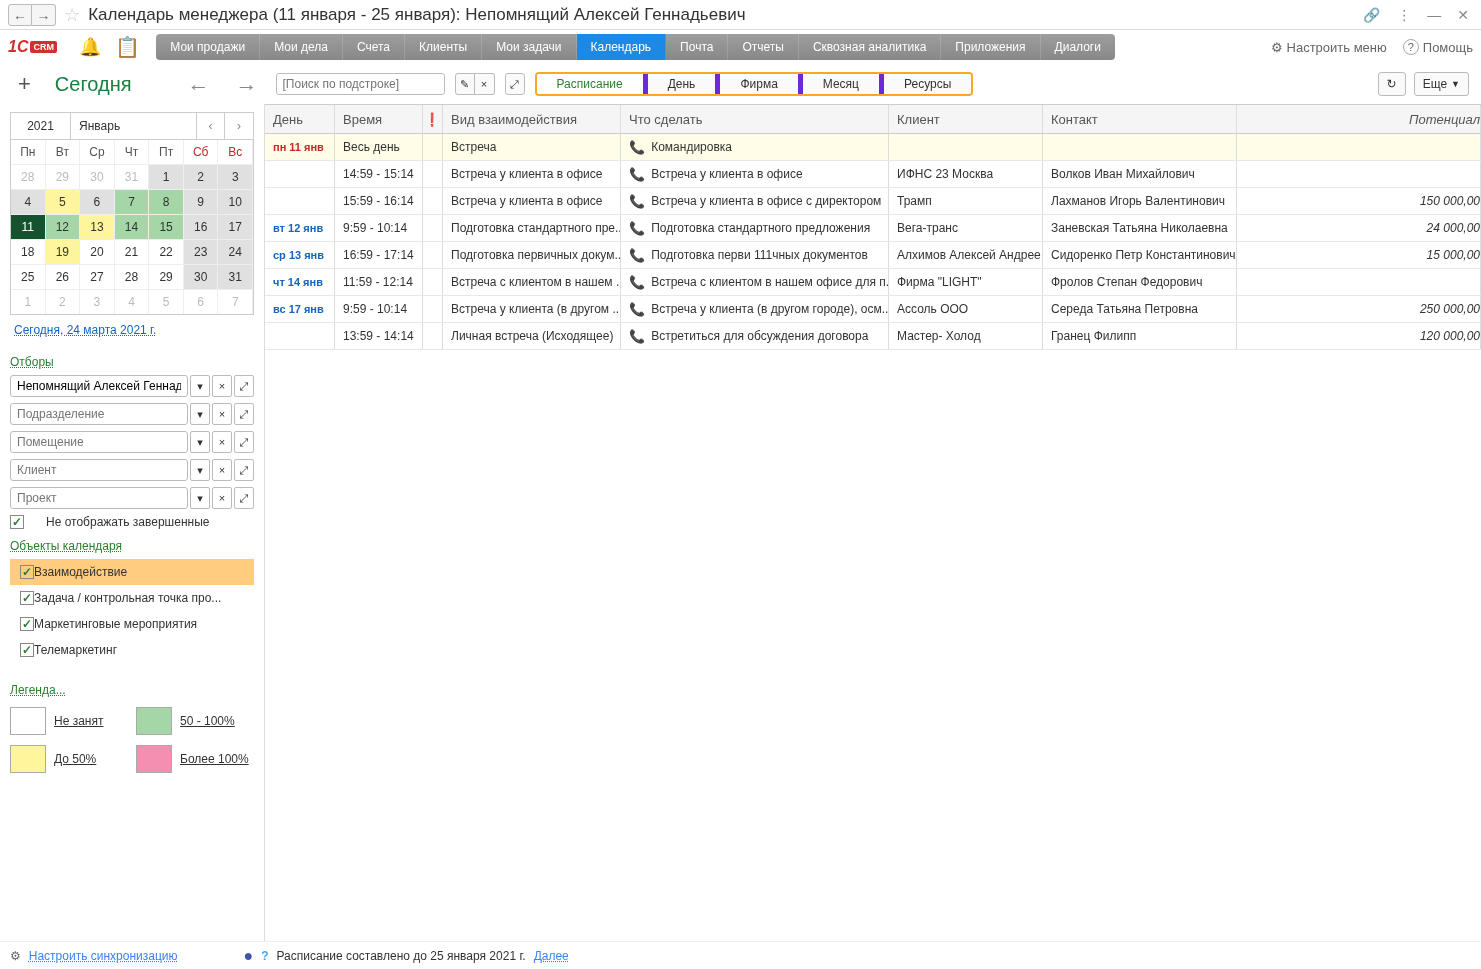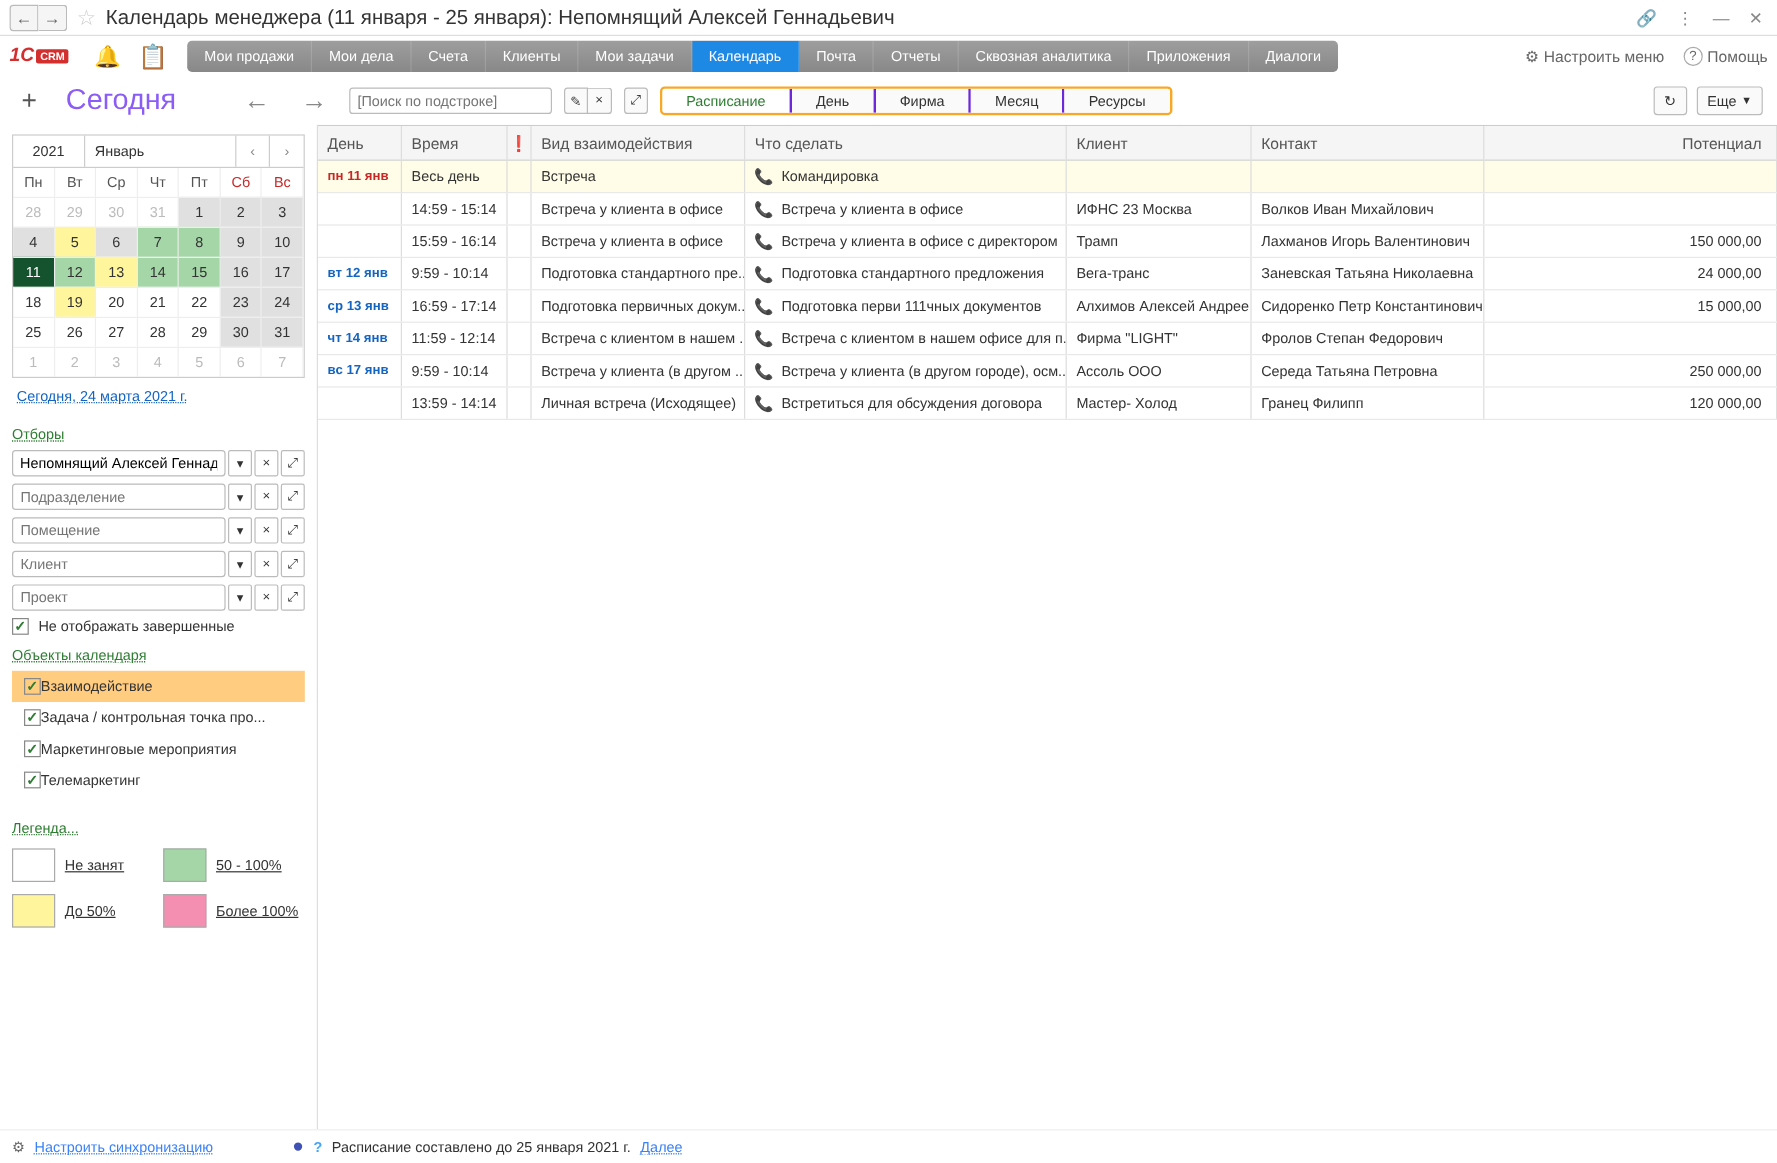--- a/index.html
+++ b/index.html
@@ -23,29 +23,29 @@
 .tabs-strip { display: flex; background: linear-gradient(#9e9e9e, #888); border-radius: 4px; height: 26px; overflow: hidden; }
 .tab-item { padding: 0 14px; color: #fff; font-size: 12px; display: flex; align-items: center; cursor: pointer; border-right: 1px solid rgba(255,255,255,0.15); }
 .tab-item.active { background: #1e88e5; }
 .tab-item:last-child { border-right: none; }
 .menu-right { margin-left: auto; display: flex; align-items: center; gap: 16px; }
 .configure-menu { display: flex; align-items: center; gap: 4px; color: #666; cursor: pointer; font-size: 13px; }
 .help-link { display: flex; align-items: center; gap: 4px; color: #666; cursor: pointer; font-size: 13px; }
 
 .toolbar { display: flex; align-items: center; height: 40px; padding: 0 12px; gap: 10px; }
 .plus-btn { font-size: 22px; color: #555; cursor: pointer; padding: 0 6px; }
-.today-btn { font-size: 24px; color: #8b5cf6; cursor: pointer; padding: 0 8px; text-align: center; }
+.today-btn { font-size: 20px; color: #15803d; cursor: pointer; padding: 0 8px; text-align: center; }
 .arrow-btn { font-size: 22px; color: #888; cursor: pointer; padding: 0 8px; }
 .search-box { flex: 0 0 150px; border: 1px solid #bbb; border-radius: 3px; padding: 2px 6px; height: 22px; font-size: 12px; color: #999; }
 .small-btn { width: 20px; height: 22px; border: 1px solid #bbb; display: flex; align-items: center; justify-content: center; cursor: pointer; font-size: 11px; background: #fafafa; }
 .small-btn.left-r { border-radius: 3px 0 0 3px; }
 .small-btn.right-r { border-radius: 0 3px 3px 0; border-left: none; }
 .small-btn.solo { border-radius: 3px; }
 .view-tabs { display: flex; border: 2px solid #f9a825; border-radius: 4px; overflow: hidden; height: 24px; }
-.view-tab { padding: 0 20px; display: flex; align-items: center; cursor: pointer; border-right: 2px solid #6d28d9; font-size: 12px; background: #fafafa; }
+.view-tab { padding: 0 20px; display: flex; align-items: center; cursor: pointer; border-right: 5px solid #6d28d9; font-size: 12px; background: #fafafa; }
 .view-tab:last-child { border-right: none; }
 .view-tab.schedule { background: #fff; color: #2e7d32; }
 .toolbar-right { margin-left: auto; display: flex; gap: 8px; }
 .refresh-btn, .more-btn { height: 24px; border: 1px solid #bbb; border-radius: 3px; display: flex; align-items: center; padding: 0 8px; cursor: pointer; background: #fafafa; font-size: 12px; }
 
 .main-area { display: flex; height: calc(100vh - 130px); }
 
 .sidebar { width: 264px; padding: 8px 10px; overflow-y: auto; }
 .mini-cal { border: 1px solid #ccc; }
 .mini-cal-header { display: flex; border-bottom: 1px solid #ccc; }
@@ -62,41 +62,41 @@
 .mc-day.gray { background: #e0e0e0; }
 .mc-day.green { background: #a5d6a7; }
 .mc-day.yellow { background: #fff59d; }
 .mc-day.selected { background: #14532d; color: #fff; }
 .today-link { color: #1565c0; text-decoration: underline dotted; font-size: 12px; padding: 8px 4px; display: block; cursor: pointer; }
 
 .section-label { color: #2e7d32; text-decoration: underline dotted; font-size: 12px; margin: 10px 0 6px; cursor: pointer; }
 .filter-row { display: flex; gap: 2px; margin-bottom: 6px; }
 .filter-input { flex: 1; border: 1px solid #bbb; border-radius: 3px; padding: 3px 6px; font-size: 12px; height: 22px; }
 .filter-btn { width: 20px; height: 22px; border: 1px solid #bbb; display: flex; align-items: center; justify-content: center; cursor: pointer; font-size: 11px; background: #fff; border-radius: 2px; }
-.check-row { display: flex; align-items: center; gap: 8px; margin: 4px 0; font-size: 12px; }
+.check-row { display: flex; align-items: center; gap: 22px; margin: 4px 0; font-size: 12px; }
 .check-box { width: 14px; height: 14px; border: 1px solid #888; display: inline-flex; align-items: center; justify-content: center; }
 .check-box.checked::after { content: '✓'; color: #2e7d32; font-size: 12px; font-weight: bold; }
 .obj-item { display: flex; align-items: center; padding: 6px 10px; font-size: 12px; cursor: pointer; }
 .obj-item.active { background: #ffcc80; }
 
 .legend-row { display: flex; align-items: center; gap: 8px; margin: 4px 0; }
 .legend-swatch { width: 36px; height: 28px; border: 1px solid #aaa; }
 .legend-text { font-size: 12px; }
 
 .content { flex: 1; border-left: 1px solid #ddd; overflow: auto; }
 .grid-header { display: flex; background: #f5f5f5; border-bottom: 1px solid #ccc; border-top:1px solid #ccc; height: 30px; align-items: center; font-size: 13px; color: #555; }
 .col { padding: 0 8px; border-right: 1px solid #ddd; height: 100%; display: flex; align-items: center; overflow:hidden; white-space:nowrap;}
 .col-day { width: 70px; }
 .col-time { width: 88px; }
 .col-flag { width: 20px; justify-content: center; }
 .col-type { width: 178px; }
 .col-what { width: 268px; }
 .col-client { width: 154px; }
 .col-contact { width: 194px; }
-.col-potential { flex: 1; justify-content: flex-end; padding-right: 12px; }
+.col-potential { flex: 1; justify-content: flex-end; padding-right: 0; font-style: italic; }
 
 .grid-row { display: flex; border-bottom: 1px solid #e8e8e8; height: 27px; align-items: center; font-size: 12px; }
 .grid-row.highlight { background: #fffde7; }
 .day-label { font-weight: bold; font-size: 11px; }
 .day-label.red { color: #c62828; }
 .day-label.blue { color: #1565c0; }
 .phone-icon { color: #546e7a; margin-right: 6px; font-size: 13px; }
 
 .footer { position: fixed; bottom: 0; left: 0; right: 0; height: 28px; display: flex; align-items: center; padding: 0 10px; gap: 8px; background: #fff; border-top: 1px solid #eee; font-size: 12px; }
 .footer-link { color: #3b82f6; text-decoration: underline dotted; cursor: pointer; }

